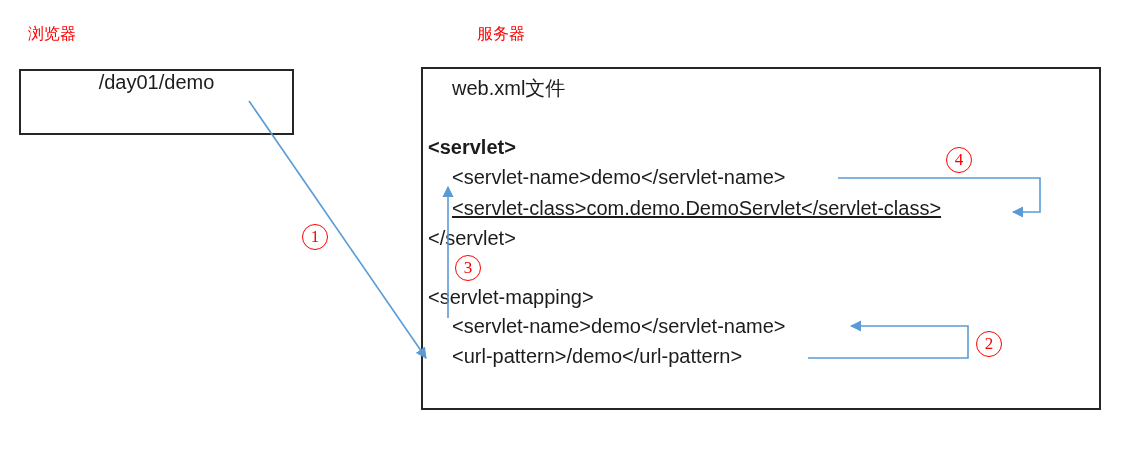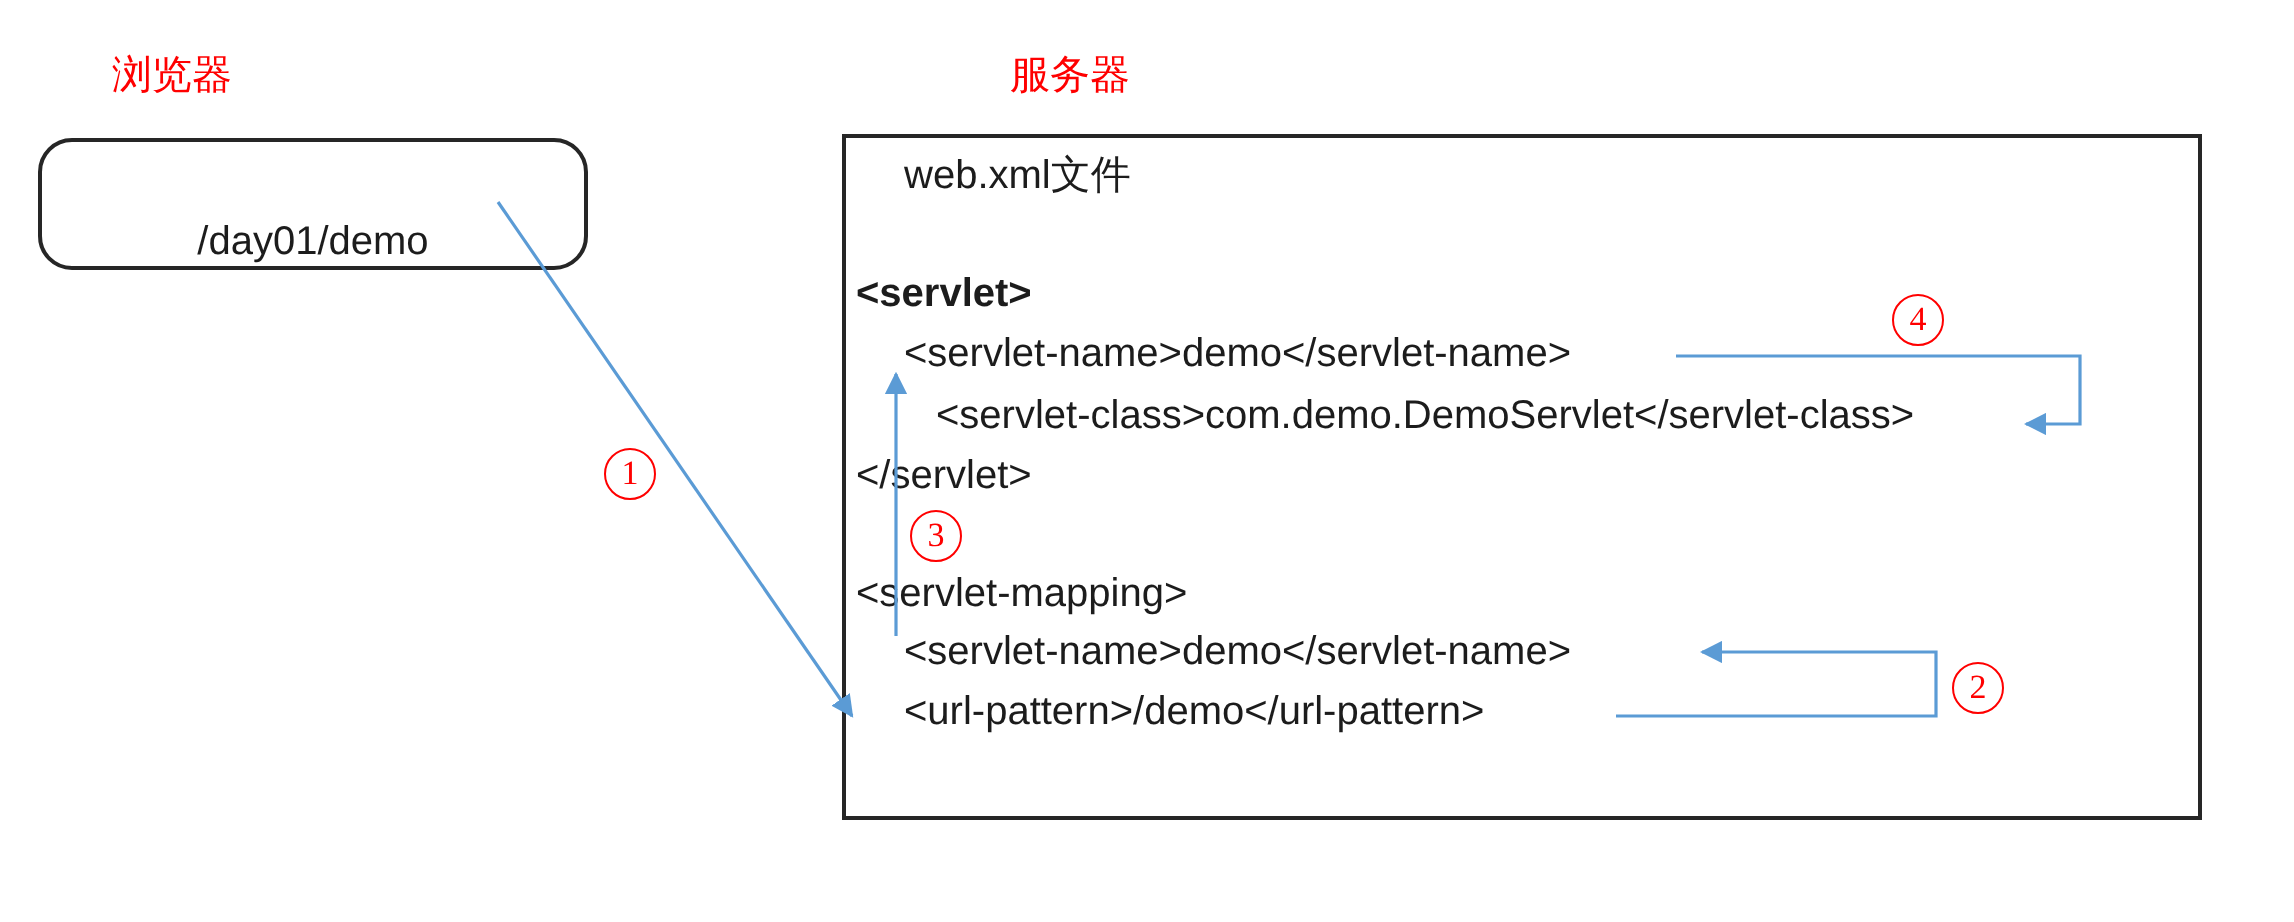--- a/index.html
+++ b/index.html
@@ -13,34 +13,33 @@
     position:relative;
     width:1147px;height:461px;
     background:#ffffff;
     font-family:"Liberation Sans","DejaVu Sans",sans-serif;
     color:var(--ink);
     overflow:hidden;
   }
   .zone-label{
     position:absolute;
     font-family:Liberation Sans, sans-serif;
-    font-size:20px;
+    font-size:16px;
     color:var(--accent);
     white-space:nowrap;
-    margin-left:28px;
   }
   .shape-box{
     position:absolute;
     border:2px solid var(--border);
     background:#ffffff;
     box-sizing:border-box;
   }
   #browser-box{
     left:19px;top:69px;width:275px;height:66px;
-    display:flex;align-items:flex-end;justify-content:center;border-radius:17px;
+    display:flex;align-items:flex-start;justify-content:center;
   }
   #browser-url{font-size:20px;white-space:nowrap;}
   #server-box{left:421px;top:67px;width:680px;height:343px;}
   .code-line{
     position:absolute;
     font-size:20px;
     line-height:24px;
     white-space:pre;
   }
   .step-badge{
@@ -80,21 +79,21 @@
   <div class="shape-box" id="browser-box">
     <span id="browser-url">/day01/demo</span>
   </div>
 
   <div class="shape-box" id="server-box"></div>
 
   <div class="code-line" style="left:452px;top:76px;">web.xml文件</div>
 
   <div class="code-line" style="left:428px;top:135px;font-weight:bold;">&lt;servlet&gt;</div>
   <div class="code-line" style="left:452px;top:165px;">&lt;servlet-name&gt;demo&lt;/servlet-name&gt;</div>
-  <div class="code-line" style="left:468px;top:196px;">&lt;servlet-class&gt;com.demo.DemoServlet&lt;/servlet-class&gt;</div>
+  <div class="code-line" style="left:452px;top:196px;text-decoration:underline;">&lt;servlet-class&gt;com.demo.DemoServlet&lt;/servlet-class&gt;</div>
   <div class="code-line" style="left:428px;top:226px;text-align:right;">&lt;/servlet&gt;</div>
   <div class="code-line" style="left:428px;top:285px;">&lt;servlet-mapping&gt;</div>
   <div class="code-line" style="left:452px;top:314px;">&lt;servlet-name&gt;demo&lt;/servlet-name&gt;</div>
   <div class="code-line" style="left:452px;top:344px;text-align:right;">&lt;url-pattern&gt;/demo&lt;/url-pattern&gt;</div>
 
   <svg id="arrow-layer" viewBox="0 0 1147 461" xmlns="http://www.w3.org/2000/svg">
     <defs>
       <marker id="ah" viewBox="0 0 10 10" refX="9" refY="5" markerWidth="7" markerHeight="7" orient="auto-start-reverse">
         <path d="M0,0 L10,5 L0,10 z"></path>
       </marker>

